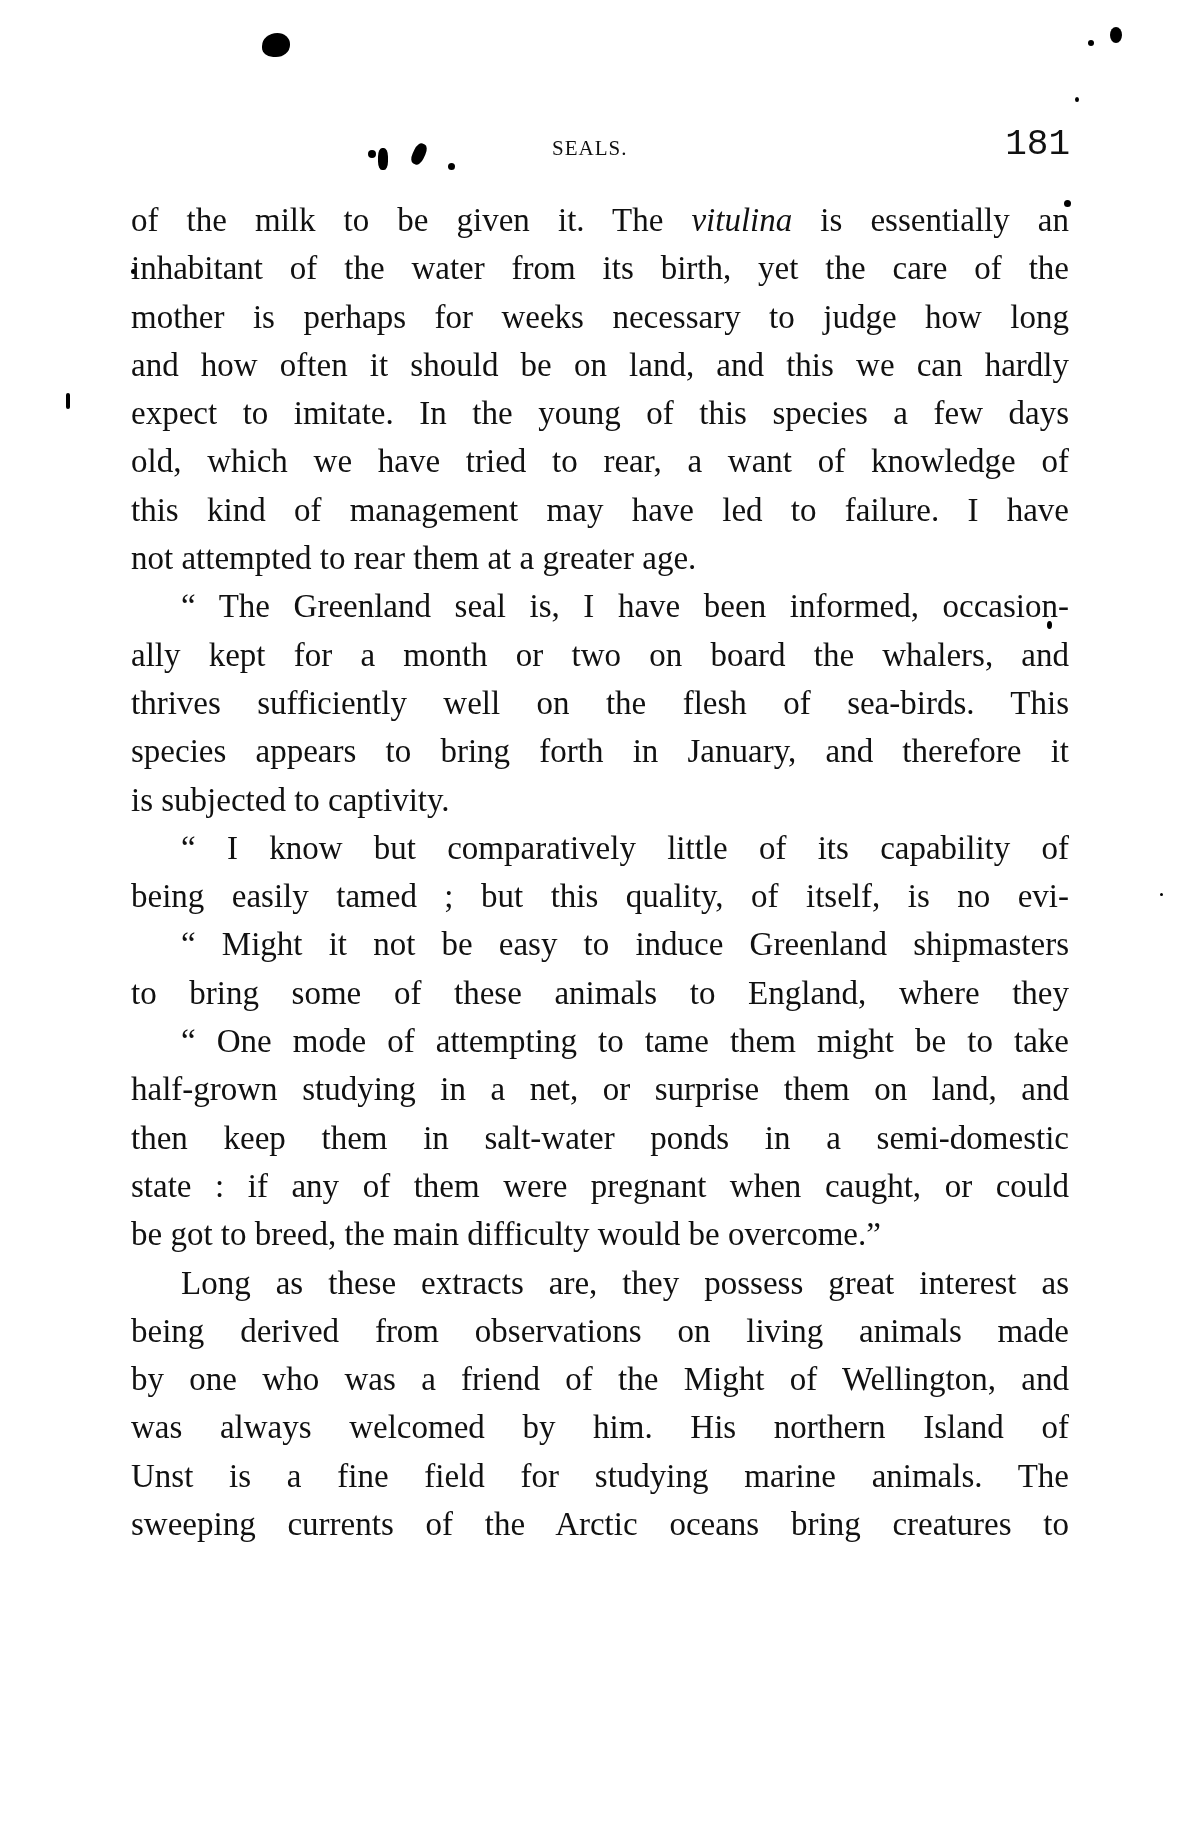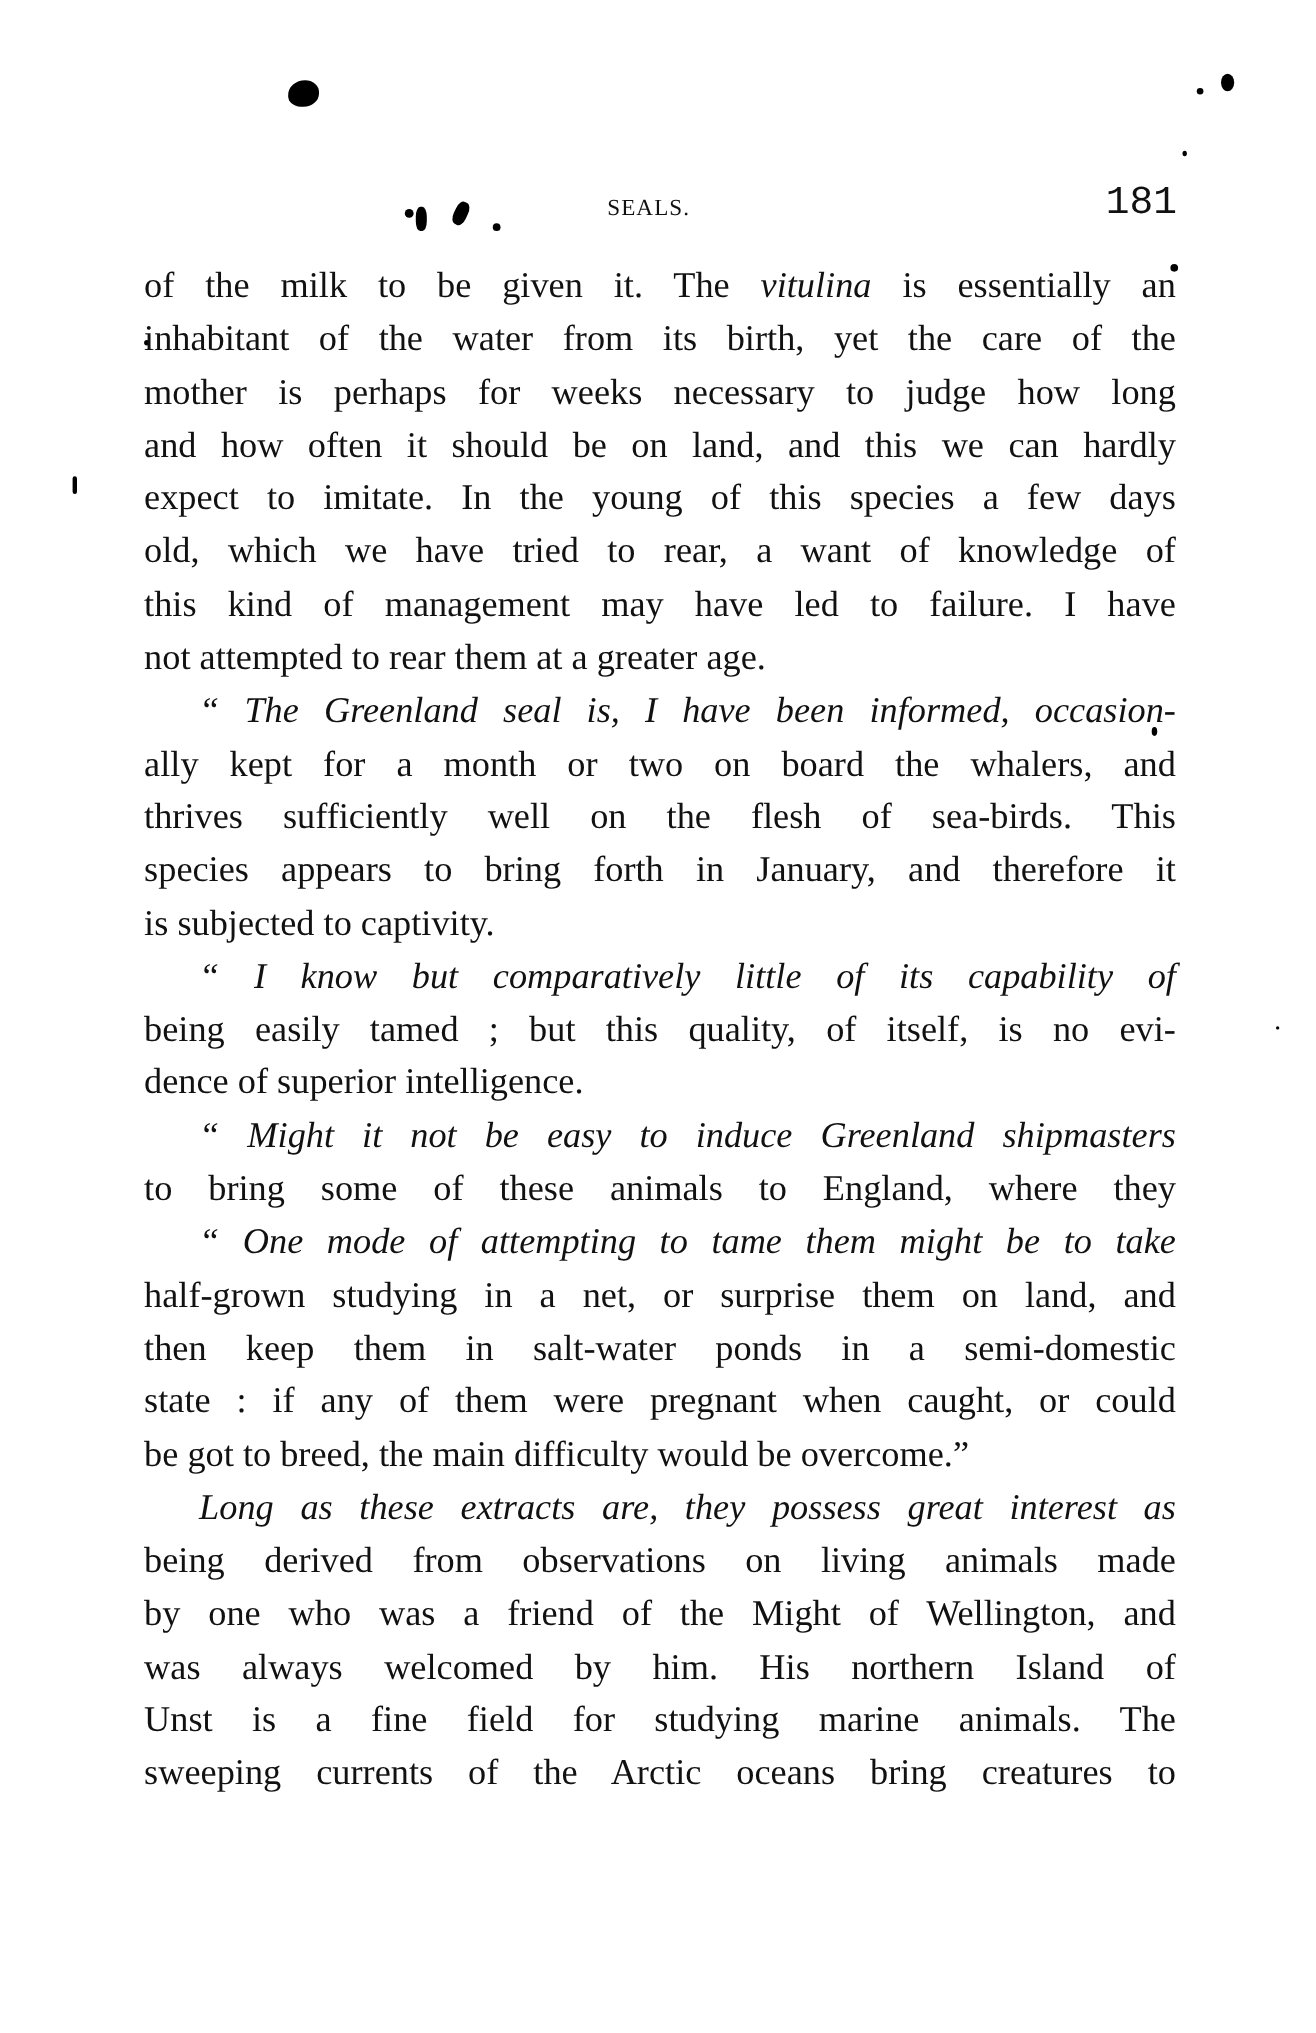--- a/index.html
+++ b/index.html
@@ -1,24 +1,24 @@
 <!DOCTYPE html>
 <html><head>
 <meta charset="utf-8">
 <style>
   html, body { margin: 0; padding: 0; background: #ffffff; }
   body { width: 1196px; height: 1848px; position: relative; overflow: hidden; }
-  .page { position: absolute; left: 0; top: 0; width: 1196px; height: 1506px; background: #ffffff; color: #111; margin-top: 40px; }
+  .page { position: absolute; left: 0; top: 0; width: 1196px; height: 1506px; background: #ffffff; color: #111; }
   .running-head { position: absolute; top: 124px; left: 130px; width: 940px; height: 40px; }
   .head-title { position: absolute; left: 422px; top: 12px; font-family: "Liberation Serif", serif; font-size: 21px; letter-spacing: 1px; color: #111; }
   .page-number { position: absolute; right: 0; top: 0; font-family: Liberation Mono, monospace; font-size: 36px; color: #111; }
   .body-text { position: absolute; left: 131px; top: 196px; width: 938px; }
   .line { display: block; height: 48.3px; line-height: 48.3px; font-family: "Liberation Serif", "DejaVu Serif", serif; font-size: 33px; color: #111; text-align: justify; text-align-last: justify; white-space: nowrap; overflow: visible; }
   .line.last { text-align-last: left; }
-  .line.indent { padding-left: 50px; font-style: italic; }
+  .line.indent { padding-left: 50px; }
   .line i { font-style: italic; }
   .blot { position: absolute; background: #000; border-radius: 50%; }
 </style>
 </head>
 <body>
 
 <div class="page">
 
   <span class="blot" style="left:262px;top:33px;width:28px;height:24px;border-radius:55% 45% 50% 40%;"></span>
   <span class="blot" style="left:1088px;top:40px;width:6px;height:6px;"></span>
@@ -48,21 +48,20 @@
       <div class="line">old, which we have tried to rear, a want of knowledge of</div>
       <div class="line">this kind of management may have led to failure.  I have</div>
       <div class="line last">not attempted to rear them at a greater age.</div>
       <div class="line indent">“ The Greenland seal is, I have been informed, occasion-</div>
       <div class="line">ally kept for a month or two on board the whalers, and</div>
       <div class="line">thrives sufficiently well on the flesh of sea-birds.  This</div>
       <div class="line">species appears to bring forth in January, and therefore it</div>
       <div class="line last">is subjected to captivity.</div>
       <div class="line indent">“ I know but comparatively little of its capability of</div>
       <div class="line">being easily tamed ; but this quality, of itself, is no evi-</div>
-      <div class="line last">dence of superior intelligence.</div>
       <div class="line indent">“ Might it not be easy to induce Greenland shipmasters</div>
       <div class="line">to bring some of these animals to England, where they</div>
       <div class="line indent">“ One mode of attempting to tame them might be to take</div>
       <div class="line">half-grown studying in a net, or surprise them on land, and</div>
       <div class="line">then keep them in salt-water ponds in a semi-domestic</div>
       <div class="line">state :  if any of them were pregnant when caught, or could</div>
       <div class="line last">be got to breed, the main difficulty would be overcome.”</div>
       <div class="line indent">Long as these extracts are, they possess great interest as</div>
       <div class="line">being derived from observations on living animals made</div>
       <div class="line">by one who was a friend of the Might of Wellington, and</div>

